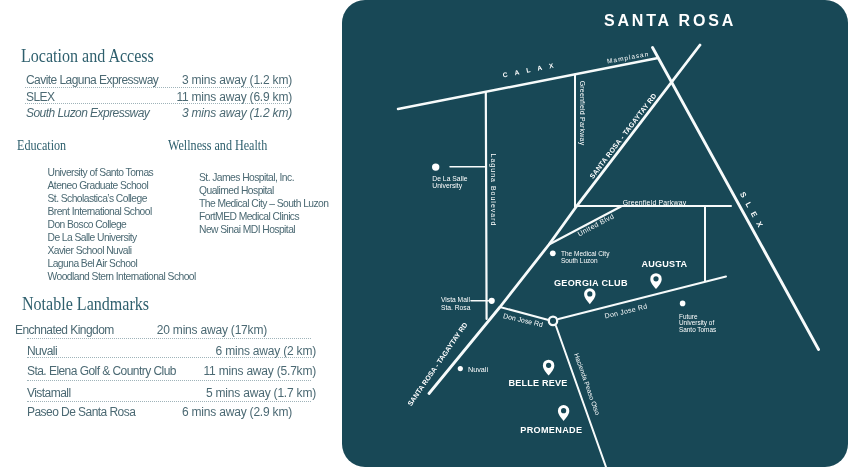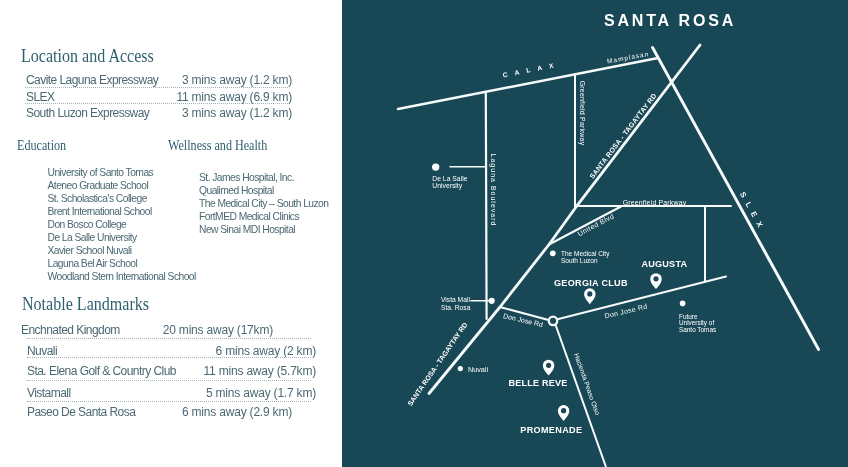--- a/index.html
+++ b/index.html
@@ -15,21 +15,21 @@
 </style>
 </head>
 <body>
 
   <div class="abs h1" style="left:21px;top:45px;">Location and Access</div>
 
   <div class="row" style="top:73px;">Cavite Laguna Expressway<span class="r">3 mins away (1.2 km)</span></div>
   <div class="dot" style="top:86.6px;width:262.5px;"></div>
   <div class="row" style="top:90px;">SLEX<span class="r">11 mins away (6.9 km)</span></div>
   <div class="dot" style="top:102.6px;width:262.5px;"></div>
-  <div class="row" style="top:106px;">South Luzon Expressway<span class="r">3 mins away (1.2 km)</span></div>
+  <div class="row" style="top:106px;font-style:italic;">South Luzon Expressway<span class="r">3 mins away (1.2 km)</span></div>
 
   <div class="abs h2" style="left:16.5px;top:136.8px;">Education</div>
   <ul class="plain abs" style="left:35.5px;top:153.9px;">
     <li>University of Santo Tomas</li>
     <li>Ateneo Graduate School</li>
     <li>St. Scholastica’s College</li>
     <li>Brent International School</li>
     <li>Don Bosco College</li>
     <li>De La Salle University</li>
     <li>Xavier School Nuvali</li>
@@ -41,31 +41,31 @@
   <ul class="plain abs" style="left:187px;top:159.2px;">
     <li>St. James Hospital, Inc.</li>
     <li>Qualimed Hospital</li>
     <li>The Medical City – South Luzon</li>
     <li>FortMED Medical Clinics</li>
     <li>New Sinai MDI Hospital</li>
   </ul>
 
   <div class="abs h1" style="left:22px;top:293px;">Notable Landmarks</div>
 
-  <div class="row" style="top:323px;left:21px;width:252px;">Enchnated Kingdom<span class="r">20 mins away (17km)</span></div>
+  <div class="row" style="top:323px;left:15px;width:252px;">Enchnated Kingdom<span class="r">20 mins away (17km)</span></div>
   <div class="dot" style="top:337.8px;left:27px;width:283.5px;"></div>
   <div class="row" style="top:343.5px;left:27px;width:289px;">Nuvali<span class="r">6 mins away (2 km)</span></div>
   <div class="dot" style="top:357.3px;left:27px;width:283.5px;"></div>
   <div class="row" style="top:364px;left:27px;width:289px;">Sta. Elena Golf &amp; Country Club<span class="r">11 mins away (5.7km)</span></div>
   <div class="dot" style="top:380.3px;left:27px;width:283.5px;"></div>
   <div class="row" style="top:386px;left:27px;width:289px;">Vistamall<span class="r">5 mins away (1.7 km)</span></div>
   <div class="dot" style="top:400.8px;left:27px;width:283.5px;"></div>
   <div class="row" style="top:405px;left:27px;width:265px;">Paseo De Santa Rosa<span class="r">6 mins away (2.9 km)</span></div>
 
-  <div class="abs" style="left:342px;top:0;width:506px;height:467px;background:#184856;">
+  <div class="abs" style="left:342px;top:0;width:506px;height:467px;background:#184856;border-radius:23px;">
   <svg width="506" height="467" viewBox="0 0 506 467" xmlns="http://www.w3.org/2000/svg" font-family="Liberation Sans, sans-serif">
 
     <g stroke="#f7fbfb" fill="none" stroke-linecap="round">
 
       <path d="M56,109 L316,58" stroke-width="2.4"></path>
 
       <path d="M310.6,47.6 L476.5,349.4" stroke-width="3"></path>
 
       <path d="M358,45 L233.5,207.7 L207,244.5 L158,307 L87,393.5" stroke-width="2.8" stroke-linejoin="round"></path>
 

